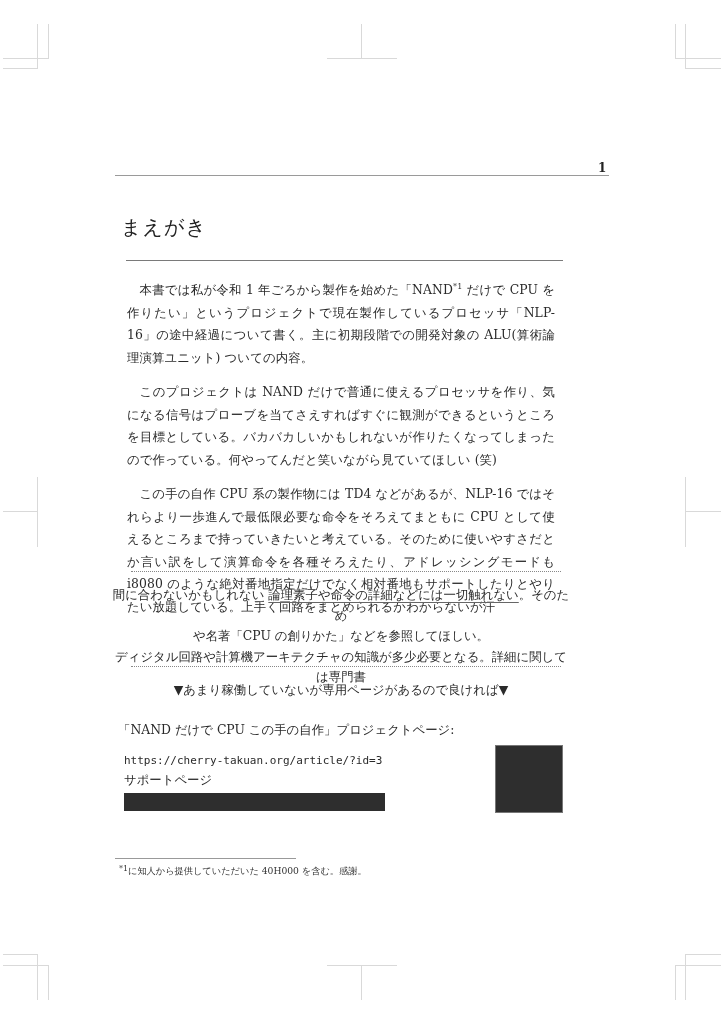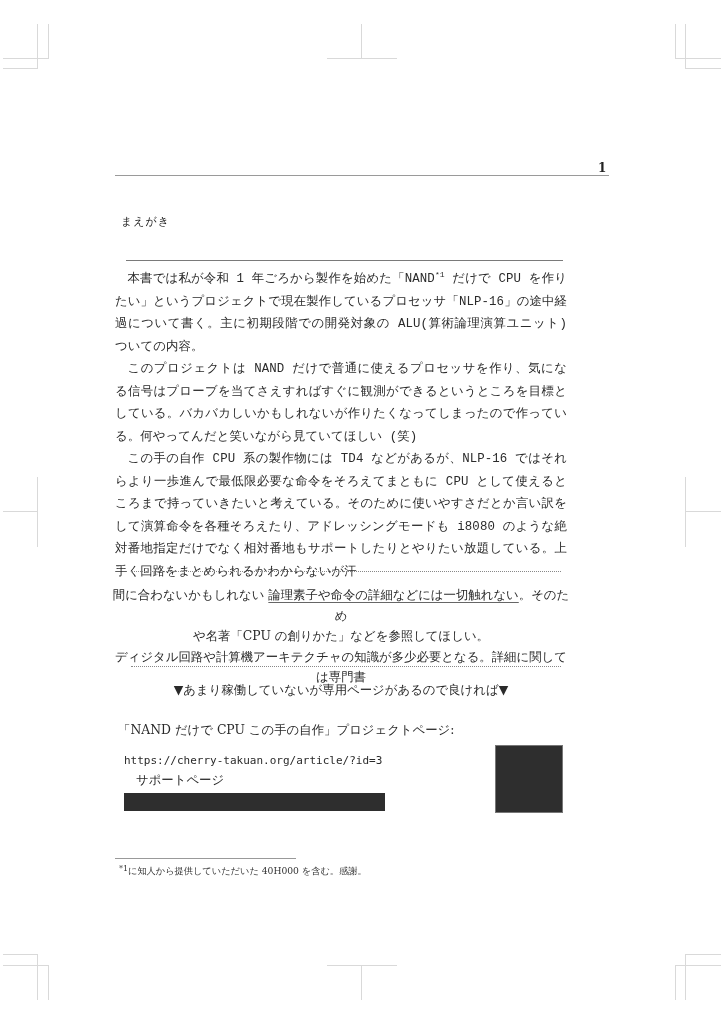--- a/index.html
+++ b/index.html
@@ -1,23 +1,23 @@
 <!DOCTYPE html>
 <html><head>
 <meta charset="utf-8">
 <style>
   html, body { margin: 0; padding: 0; background: #ffffff; }
   body { width: 724px; height: 1024px; position: relative; overflow: hidden;
          font-family: "DejaVu Serif", "Liberation Serif", serif; color: #222; }
   .crop { position: absolute; background: #d9d9d9; }
   .hrule { position: absolute; height: 1px; background: #8a8a8a; }
   .pagenum { position: absolute; left: 598px; top: 161px; font-size: 12px; font-weight: bold; color: #222; }
-  .title { position: absolute; left: 121px; top: 214px; font-family: "DejaVu Sans", sans-serif; font-size: 11px; color: #222; letter-spacing: 1px; }
+  .title { position: absolute; left: 121px; top: 214px; font-family: "DejaVu Sans", sans-serif; font-size: 20px; color: #222; letter-spacing: 1px; }
   .body-text { position: absolute; left: 115px; width: 452px; font-size: 12.4px; line-height: 22.5px; color: #2a2a2a; letter-spacing: 0.1px; }
-  .body-text p { margin: 0; text-indent: 12.5px; text-align: justify; font-family: Liberation Mono, monospace; }
+  .body-text p { margin: 12px; text-indent: 12.5px; text-align: justify; }
   .dotted { position: absolute; left: 131px; width: 430px; height: 0; border-top: 1.5px dotted #888; }
   .note { position: absolute; left: 110px; width: 462px; text-align: center; font-size: 12.4px; line-height: 20.5px; color: #2a2a2a; }
   .note u { text-decoration-color: #666; text-underline-offset: 3px; }
   .line { position: absolute; font-size: 12.4px; color: #2a2a2a; white-space: nowrap; }
   .mono { font-family: "DejaVu Sans Mono", "Liberation Mono", monospace; font-size: 11px; }
   .redact { position: absolute; background: #2e2e2e; }
   .footnote { position: absolute; left: 128px; width: 440px; font-size: 9.2px; line-height: 15px; color: #333; }
   .footnote .mark { position: absolute; left: -9px; top: -2px; font-size: 8px; }
   sup { font-size: 8px; vertical-align: 5px; }
 </style>
@@ -85,21 +85,21 @@
 <div class="note" style="top:585px;">
   <div><span>間に合わないかもしれない </span><u>論理素子や命令の詳細などには一切触れない</u><span>。そのため</span></div>
   <div>や名著「CPU の創りかた」などを参照してほしい。</div>
   <div>ディジタル回路や計算機アーキテクチャの知識が多少必要となる。詳細に関しては専門書</div>
 </div>
 <div class="dotted" style="top:666px;"></div>
 
 <div class="note" style="top:680px;">▼あまり稼働していないが専用ページがあるので良ければ▼</div>
 <div class="line" style="left:118px;top:722px;">「NAND だけで CPU この手の自作」プロジェクトページ:</div>
 <div class="line mono" style="left:124px;top:754px;">https://cherry-takuan.org/article/?id=3</div>
-<div class="line" style="left:136px;top:772px;text-align:right;">サポートページ</div>
+<div class="line" style="left:124px;top:772px;text-align:right;">サポートページ</div>
 <div class="redact" style="left:124px;top:793px;width:261px;height:18px;"></div>
 <div class="redact" style="left:495px;top:745px;width:66px;height:66px;border:1px solid #777;"></div>
 
 <div class="hrule" style="left:115px;top:858px;width:181px;background:#999;"></div>
 <div class="footnote" style="top:863px;">
   <span class="mark">*1</span>
   <div>に知人から提供していただいた 40H000 を含む。感謝。</div>
 </div>
 
 </body></html>

